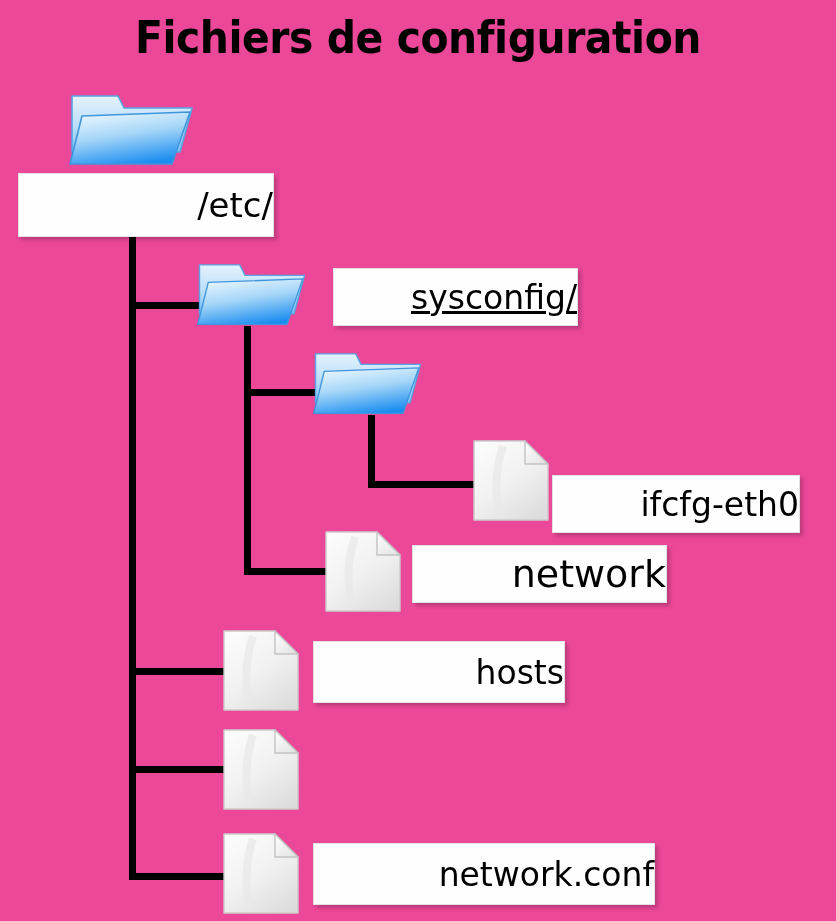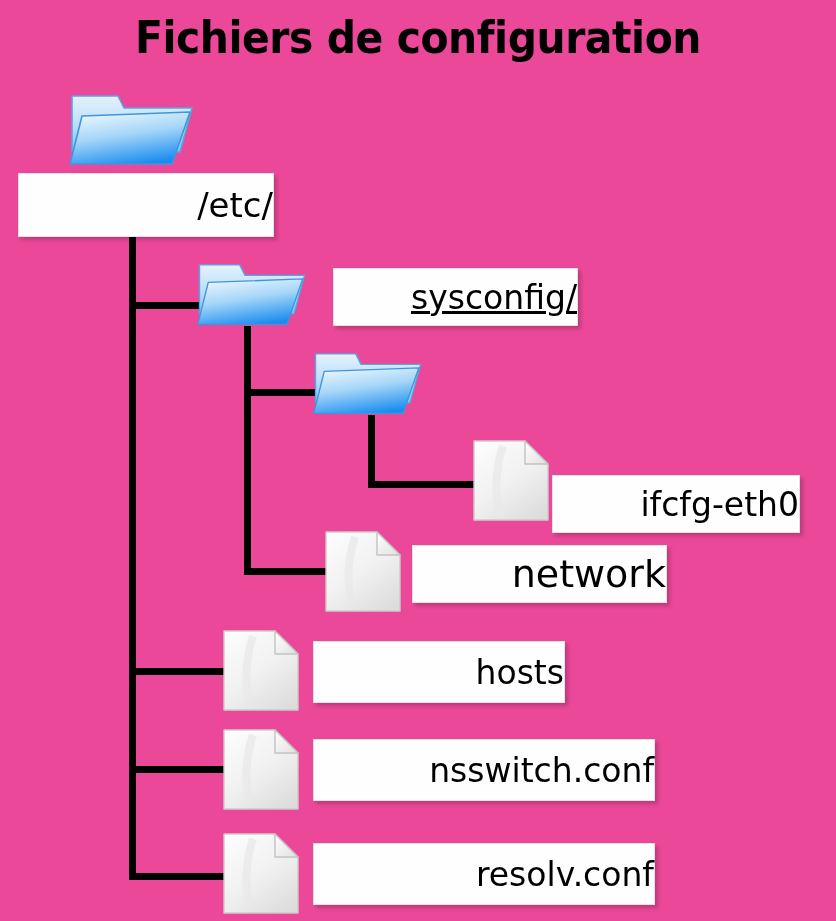--- a/index.html
+++ b/index.html
@@ -227,39 +227,36 @@
         <linearGradient id="foldGD" x1="0" y1="0" x2="1" y2="1">
           <stop offset="0" stop-color="#ffffff"></stop>
           <stop offset="1" stop-color="#e0e0e0"></stop>
         </linearGradient>
       </defs>
       <path d="M1,1 L52,1 L75,24 L75,80 L1,80 Z" fill="url(#fileGD)" stroke="#cbcbcb" stroke-width="1.4" stroke-linejoin="round"></path>
       <path d="M52,1 L52,24 L75,24 Z" fill="url(#foldGD)" stroke="#c2c2c2" stroke-width="1.4" stroke-linejoin="round"></path>
       <path d="M30,6 C22,30 22,56 28,78" fill="none" stroke="#e8e8e8" stroke-width="8" opacity="0.75"></path>
     </svg>
   </div>
-  <div class="label-box" style="left:313px; top:739px; width:342px; height:62px; font-size:33px;">
-    <span>nsswitch.conf</span>
-  </div>
 
   <div class="file-icon" style="left:223px; top:833px; width:76px; height:81px;">
     <svg viewBox="0 0 76 81" xmlns="http://www.w3.org/2000/svg">
       <defs>
         <linearGradient id="fileGE" x1="0.15" y1="0" x2="0.85" y2="1">
           <stop offset="0" stop-color="#fcfcfc"></stop>
           <stop offset="0.5" stop-color="#f1f1f1"></stop>
           <stop offset="1" stop-color="#dcdcdc"></stop>
         </linearGradient>
         <linearGradient id="foldGE" x1="0" y1="0" x2="1" y2="1">
           <stop offset="0" stop-color="#ffffff"></stop>
           <stop offset="1" stop-color="#e0e0e0"></stop>
         </linearGradient>
       </defs>
       <path d="M1,1 L52,1 L75,24 L75,80 L1,80 Z" fill="url(#fileGE)" stroke="#cbcbcb" stroke-width="1.4" stroke-linejoin="round"></path>
       <path d="M52,1 L52,24 L75,24 Z" fill="url(#foldGE)" stroke="#c2c2c2" stroke-width="1.4" stroke-linejoin="round"></path>
       <path d="M30,6 C22,30 22,56 28,78" fill="none" stroke="#e8e8e8" stroke-width="8" opacity="0.75"></path>
     </svg>
   </div>
   <div class="label-box" style="left:313px; top:843px; width:342px; height:62px; font-size:33px;">
-    <span>resolv.conf</span>
+    <span>network.conf</span>
   </div>
 
 </div>
 
 </body></html>

